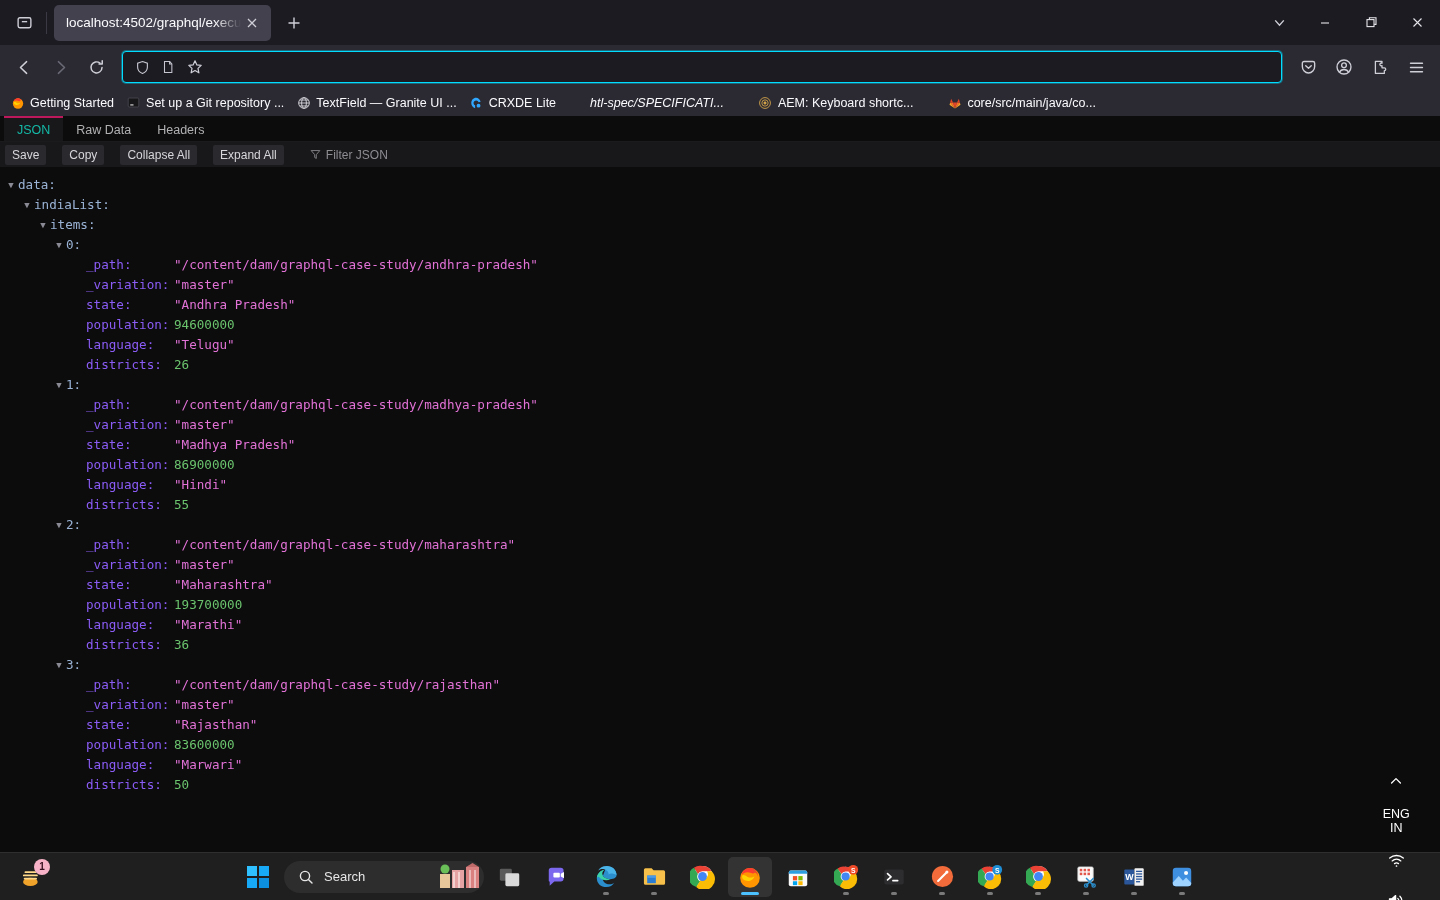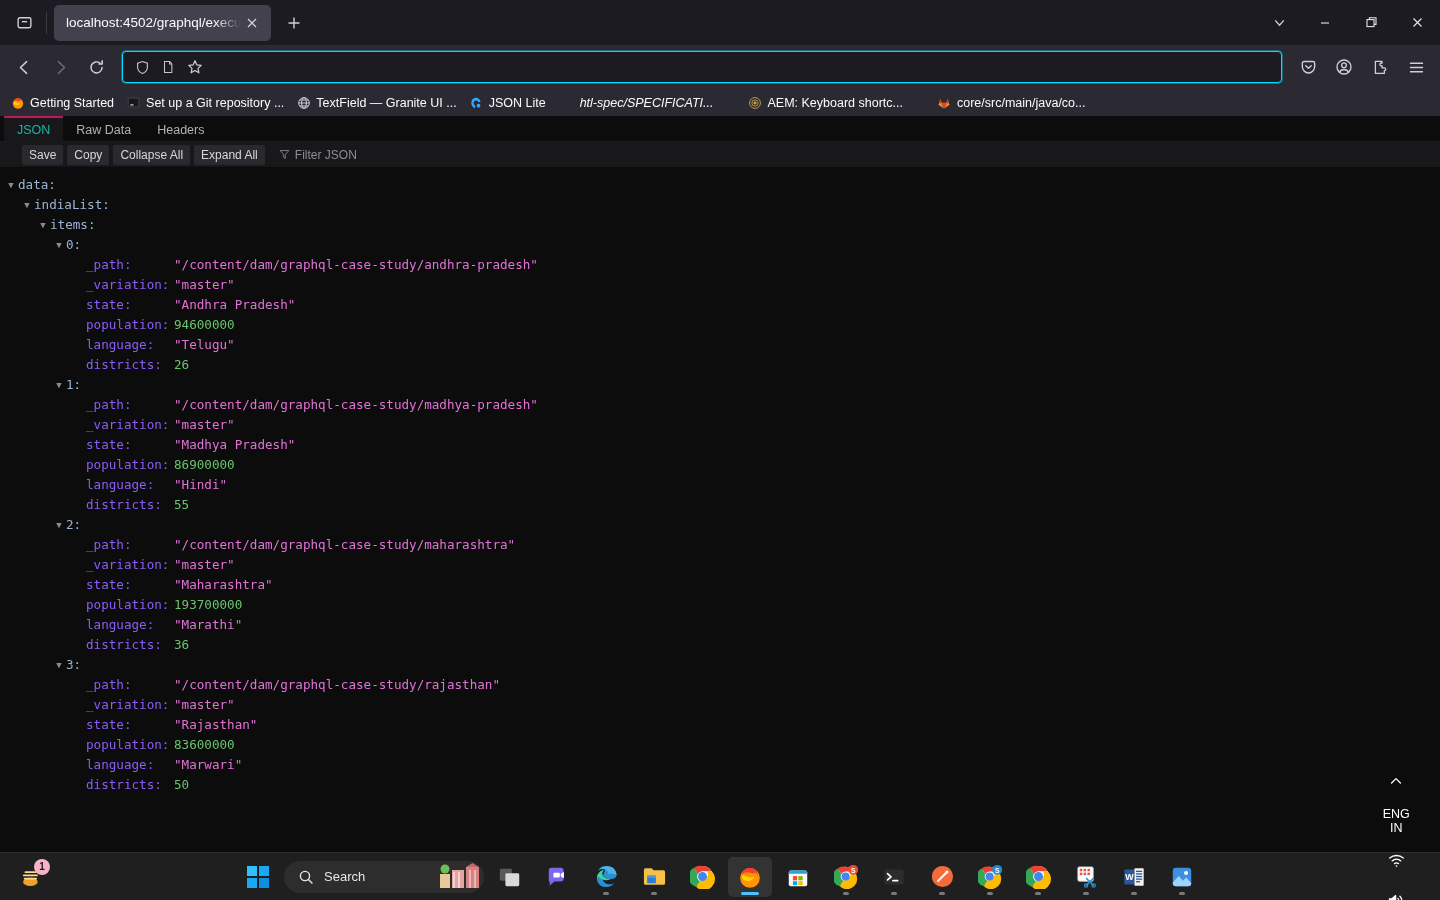--- a/index.html
+++ b/index.html
@@ -181,22 +181,22 @@
   }
   .vtab.active {
     color: #14b8a6;
     border-top: 2px solid #be185d;
     background: #18181a;
   }
   .viewer-toolbar {
     height: 26px;
     background: #18181a;
     display: flex; align-items: center;
-    padding-left: 22px;
-    gap: 4px;
+    padding-left: 5px;
+    gap: 16px;
     border-bottom: 1px solid #0c0c0d;
   }
   .tbtn {
     height: 20px;
     padding: 0 7px;
     background: #2a2a2e;
     color: #d7d7db;
     font-size: 12px;
     border-radius: 2px;
     display: flex; align-items: center;
@@ -450,21 +450,21 @@
       <span>TextField — Granite UI ...</span>
     </div>
 
     <div class="bm">
       <span class="bm-ico">
         <svg width="14" height="14" viewBox="0 0 16 16">
           <path d="M8 2 C5 2 2.6 4.6 2.6 8 C2.6 11 4.4 13.3 7 13.9 L7 10.6 C5.9 10.2 5.2 9.2 5.2 8 C5.2 6.3 6.5 5 8.2 5 C9.6 5 10.7 5.9 11 7.2 L13.3 6.6 C12.7 4 10.6 2 8 2Z" fill="#31a8ff"></path>
           <circle cx="10.9" cy="11" r="2.2" fill="#31a8ff"></circle>
         </svg>
       </span>
-      <span>JSON Lite</span>
+      <span>CRXDE Lite</span>
     </div>
 
     <div class="bm" style="margin-left:22px;font-style:italic;">
       <span>htl-spec/SPECIFICATI...</span>
     </div>
 
     <div class="bm" style="margin-left:22px;">
       <span class="bm-ico">
         <svg width="14" height="14" viewBox="0 0 16 16" stroke="#d6a64a" stroke-width="1" fill="none">
           <circle cx="8" cy="8" r="6.2"></circle>

